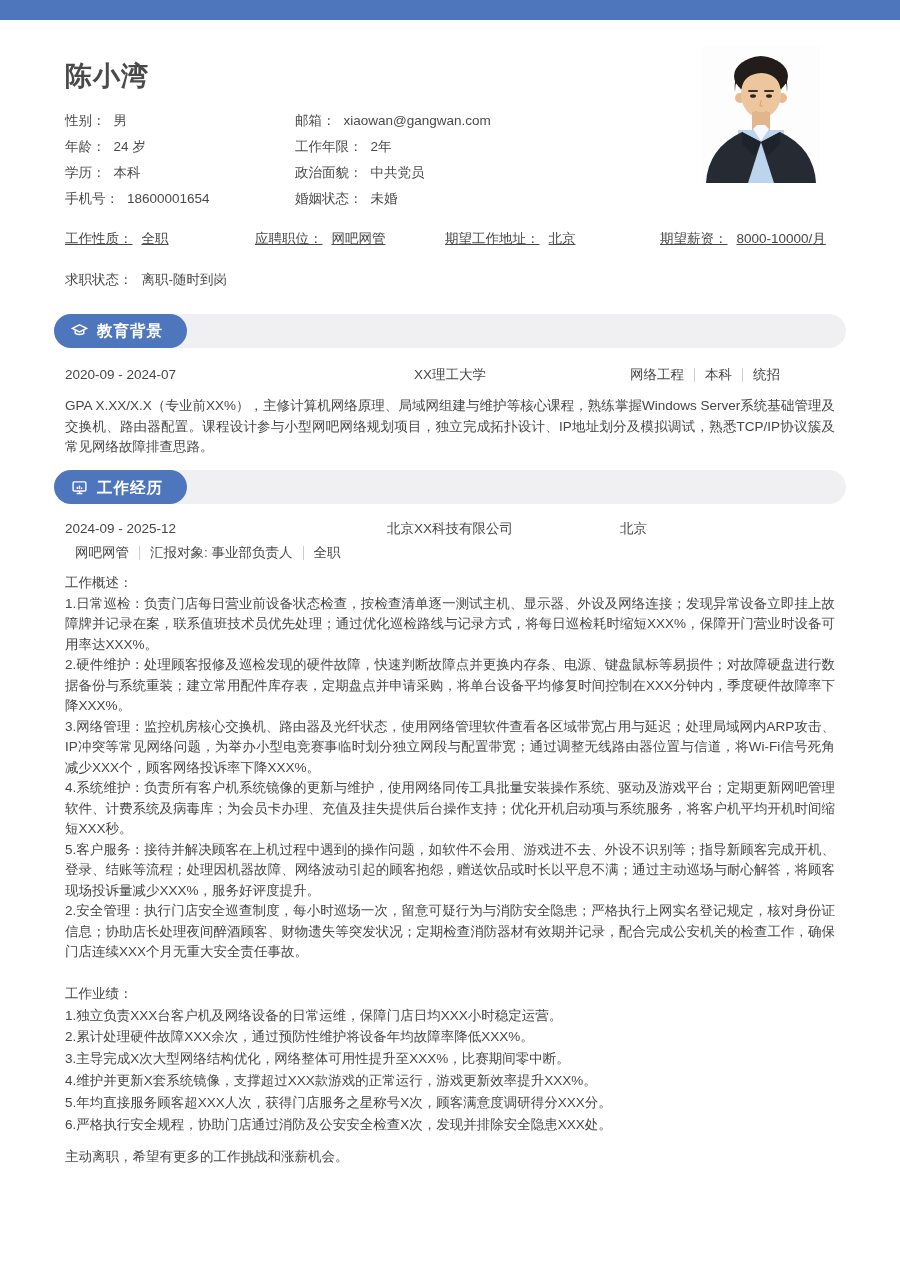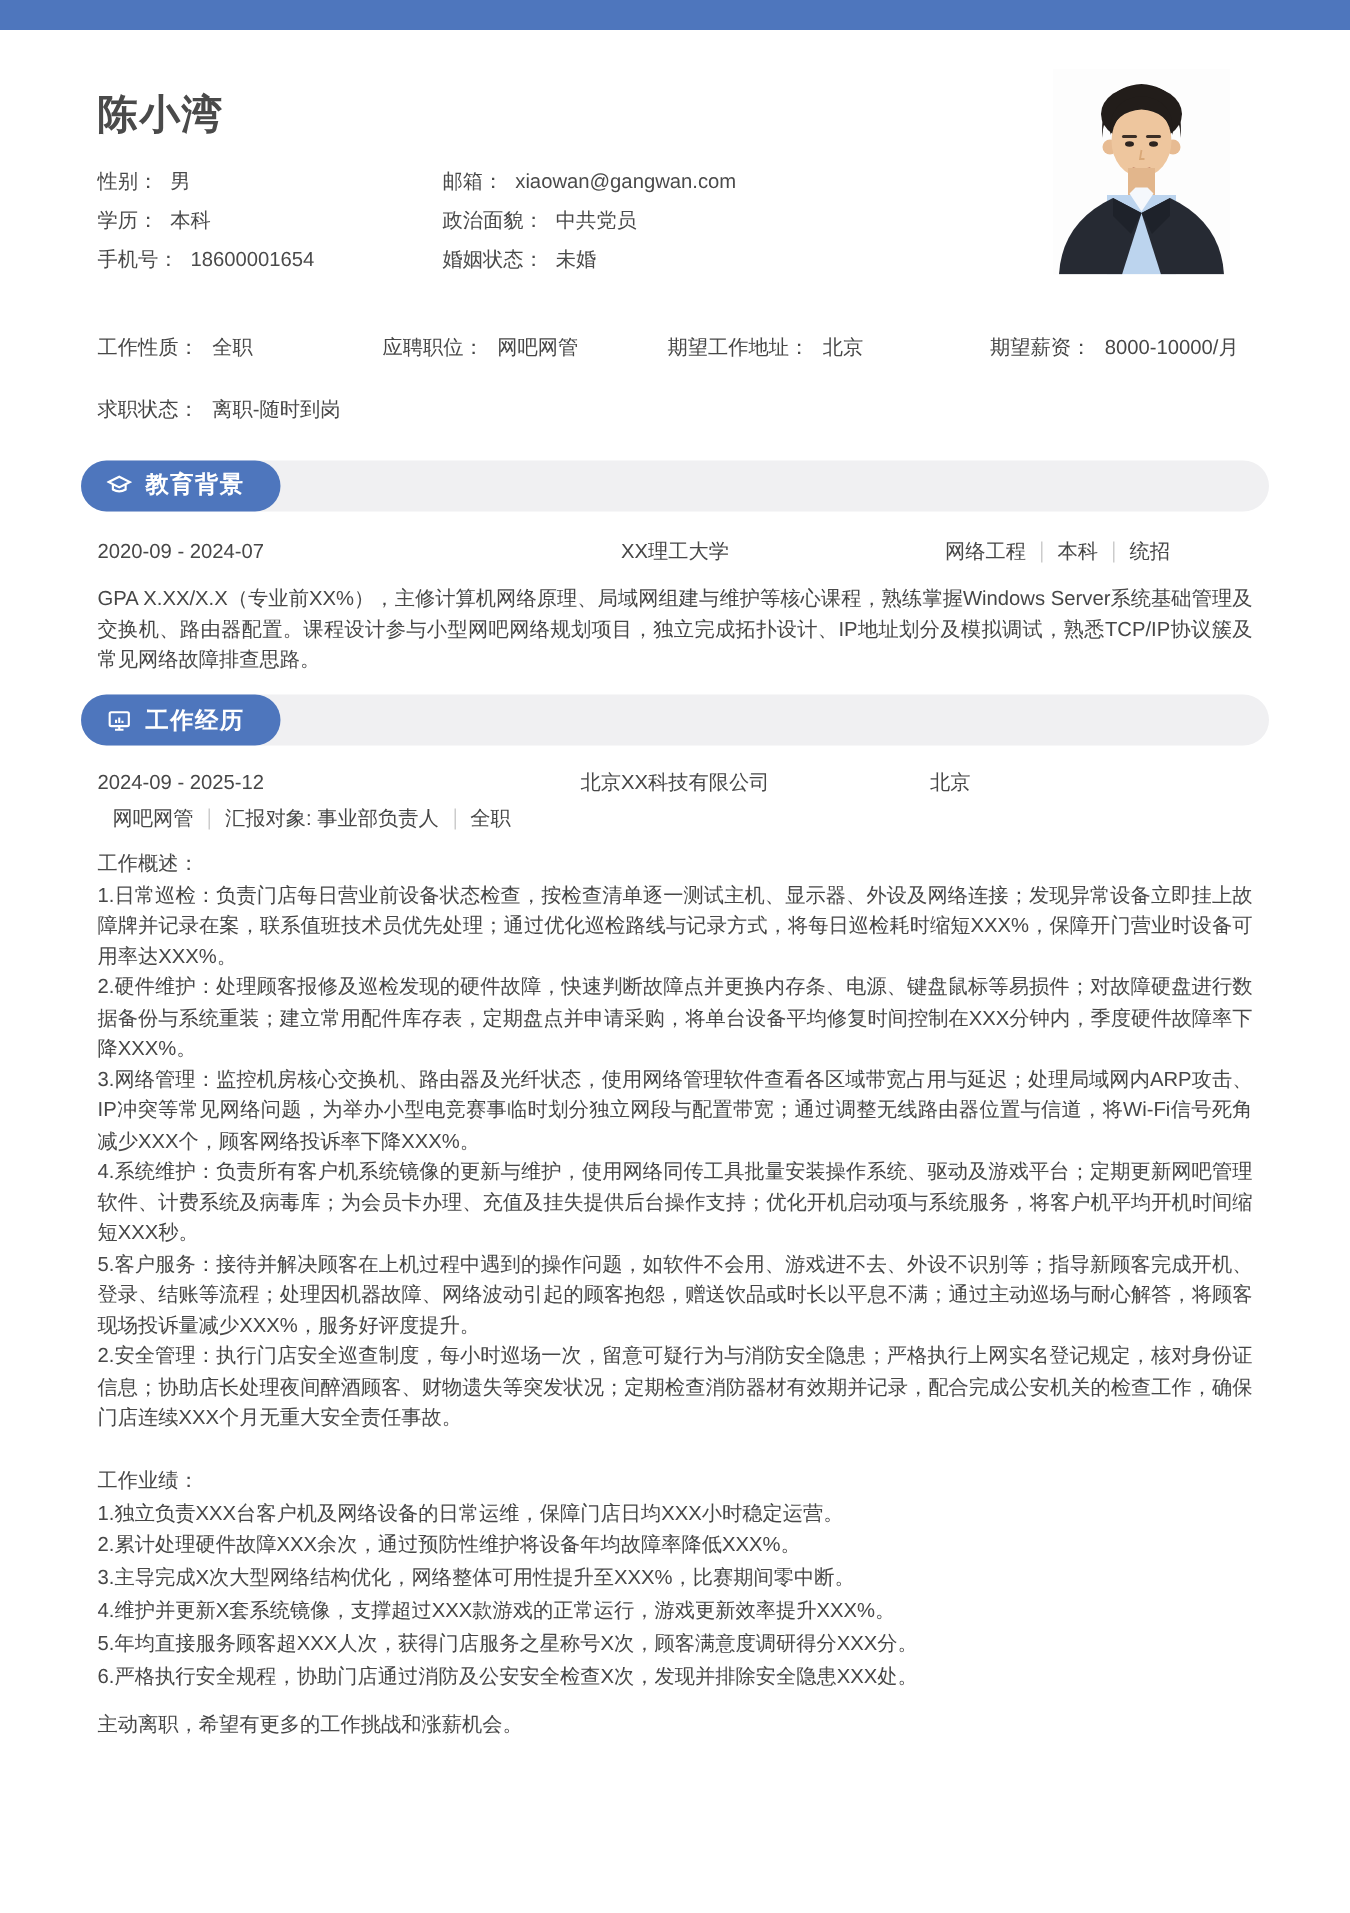--- a/index.html
+++ b/index.html
@@ -34,21 +34,21 @@
   .section-pill {
     height:34px; border-radius:17px; display:inline-flex; align-items:center;
     gap:9px; padding:0 24px 0 17px; color:#ffffff;
     font-size:15.5px; font-weight:700; letter-spacing:1px;
   }
   .section-pill svg { width:17px; height:17px; display:block; }
 
   .content { padding:0 65px; }
 
   
-  .intent-row { display:flex; margin-top:36px; }
+  .intent-row { display:flex; margin-top:17px;text-decoration:underline; }
   .intent-item { display:flex; white-space:nowrap; }
   .intent-item:nth-child(1) { width:190px; }
   .intent-item:nth-child(2) { width:190px; }
   .intent-item:nth-child(3) { width:215px; }
   .intent-item:nth-child(4) { flex:1; }
   .intent-label { }
   .intent-value { margin-left:9px; }
   .intent-status { display:flex; margin-top:21px; }
 
   
@@ -82,32 +82,40 @@
   <div class="header">
     <div class="name">陈小湾</div>
 
     <div class="info-grid">
       <div class="info-col-left">
           <div class="info-row">
           <span class="info-label">性别：</span>
           <span class="info-value">男</span>
         </div>
           <div class="info-row">
+          <span class="info-label">年龄：</span>
+          <span class="info-value">24 岁</span>
+        </div>
+          <div class="info-row">
           <span class="info-label">学历：</span>
           <span class="info-value">本科</span>
         </div>
           <div class="info-row">
           <span class="info-label">手机号：</span>
           <span class="info-value">18600001654</span>
         </div>
         </div>
       <div class="info-col-right">
           <div class="info-row">
           <span class="info-label">邮箱：</span>
           <span class="info-value">xiaowan@gangwan.com</span>
+        </div>
+          <div class="info-row">
+          <span class="info-label">工作年限：</span>
+          <span class="info-value">2年</span>
         </div>
           <div class="info-row">
           <span class="info-label">政治面貌：</span>
           <span class="info-value">中共党员</span>
         </div>
           <div class="info-row">
           <span class="info-label">婚姻状态：</span>
           <span class="info-value">未婚</span>
         </div>
         </div>

